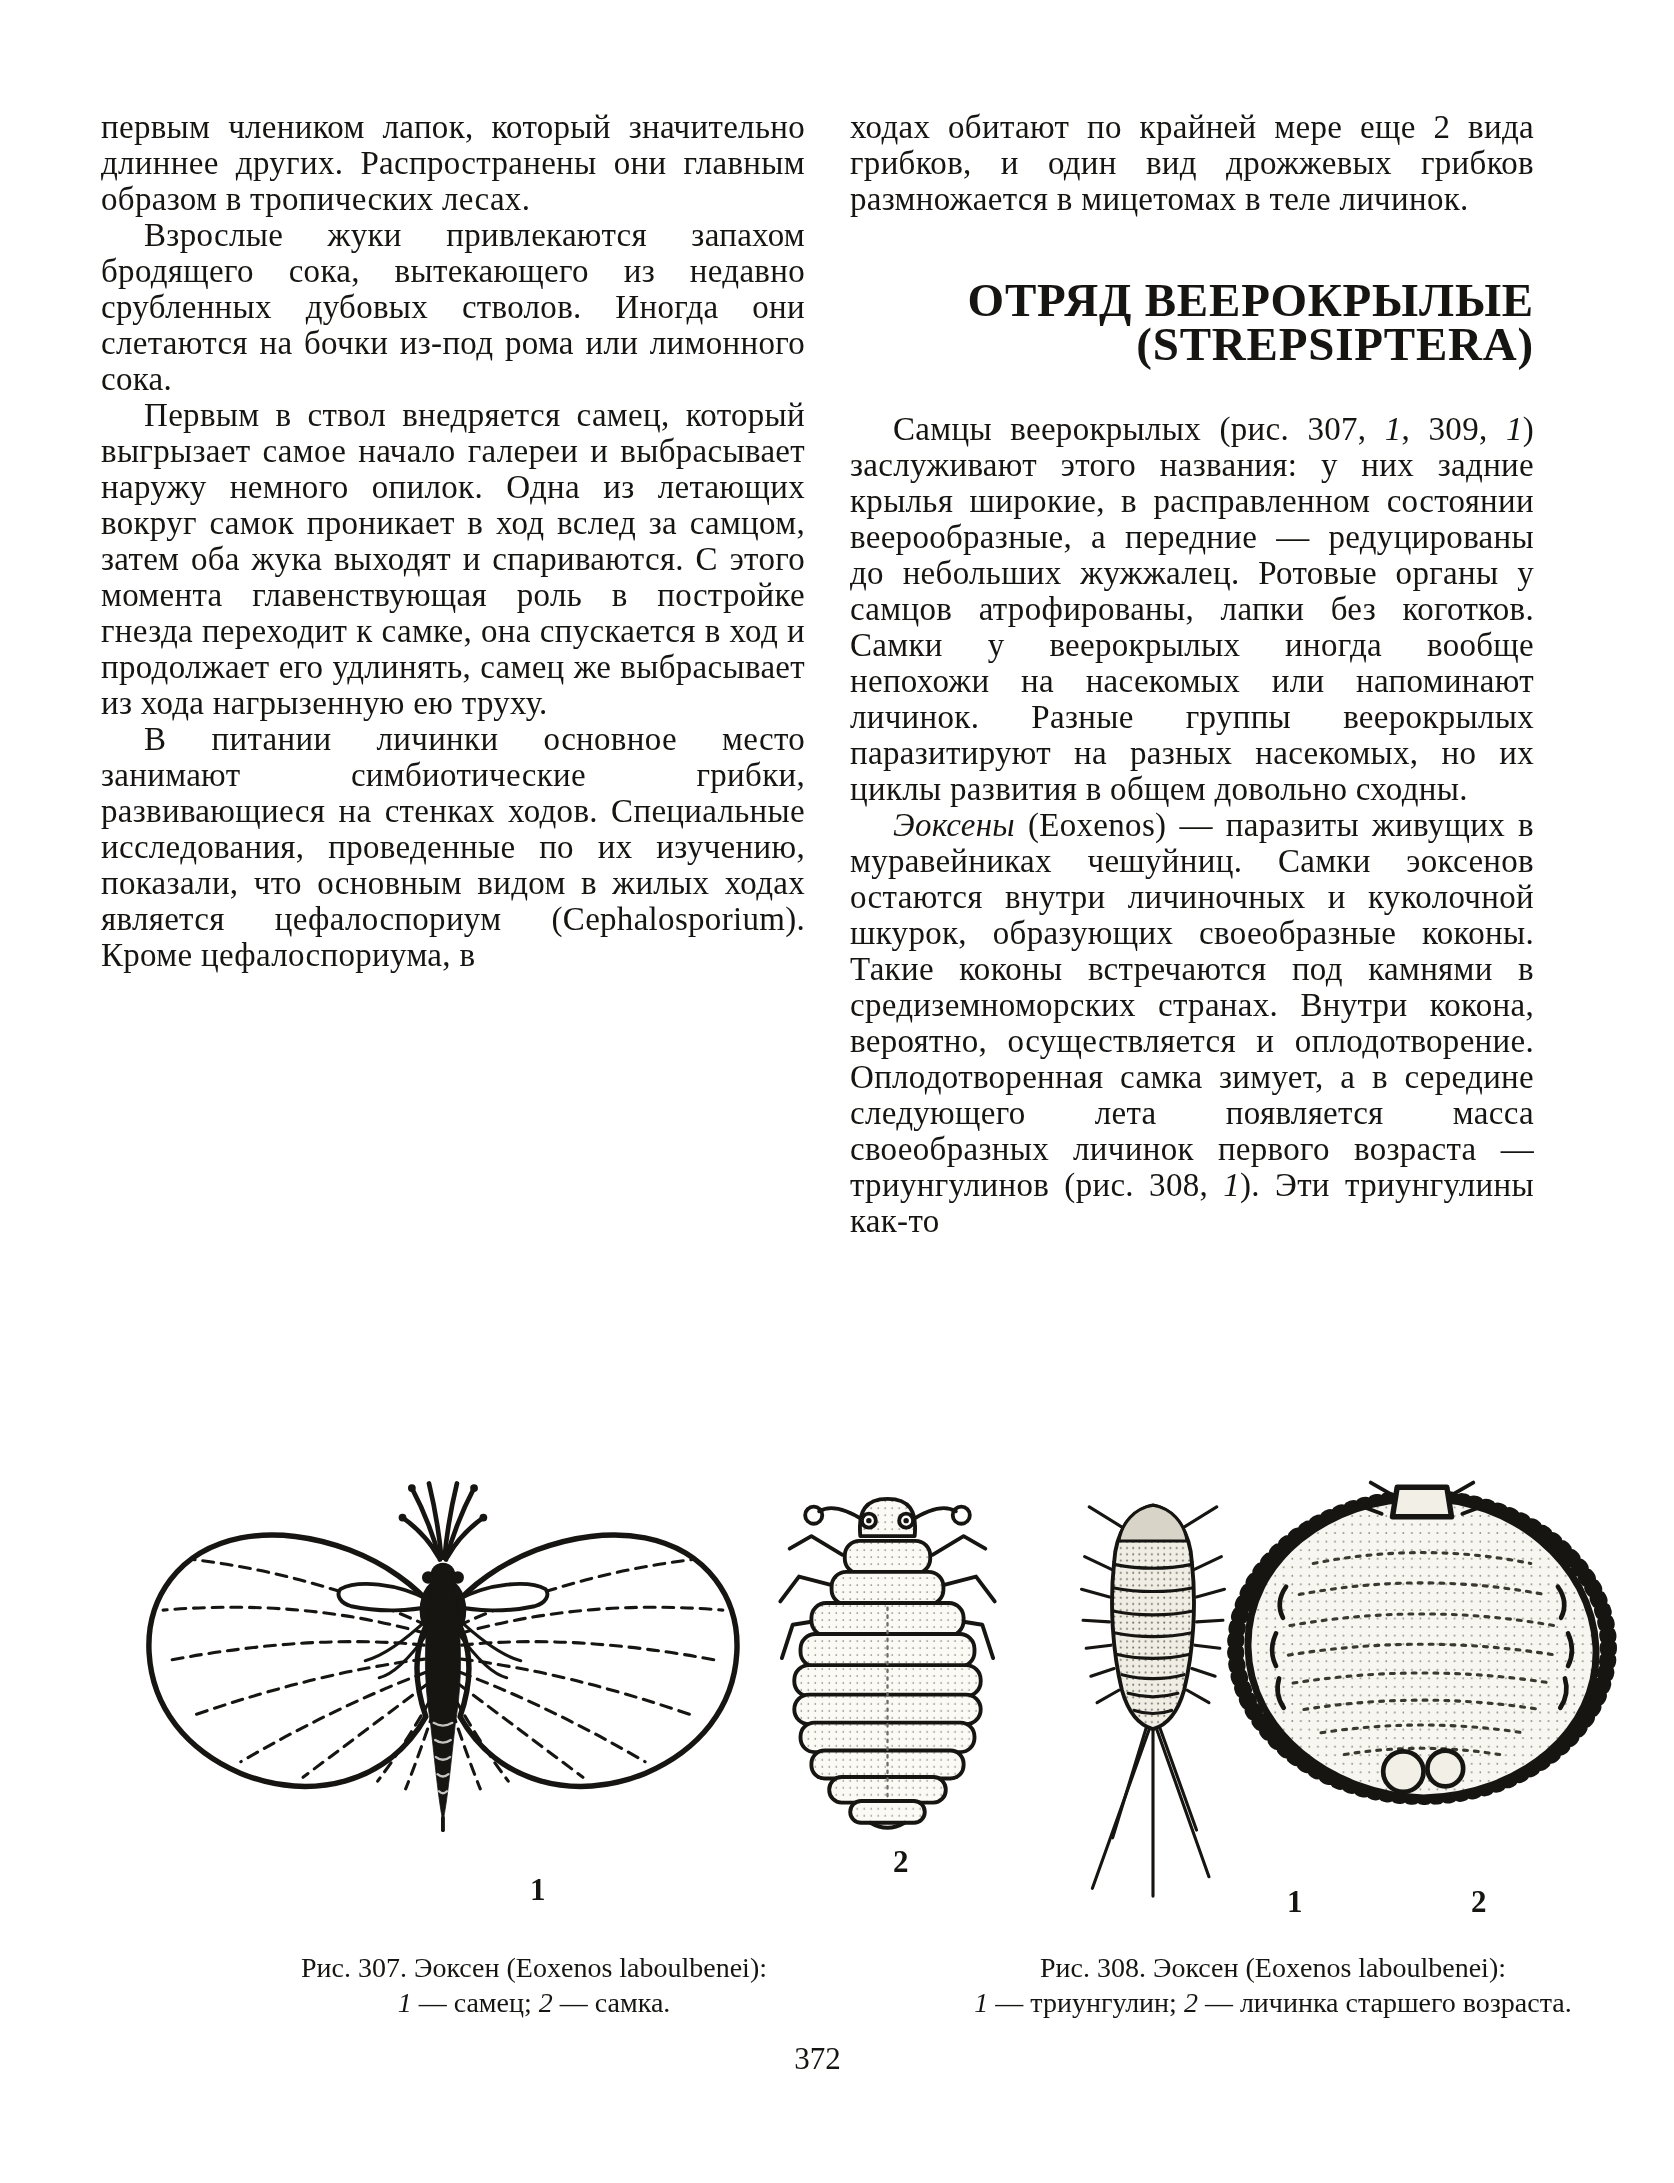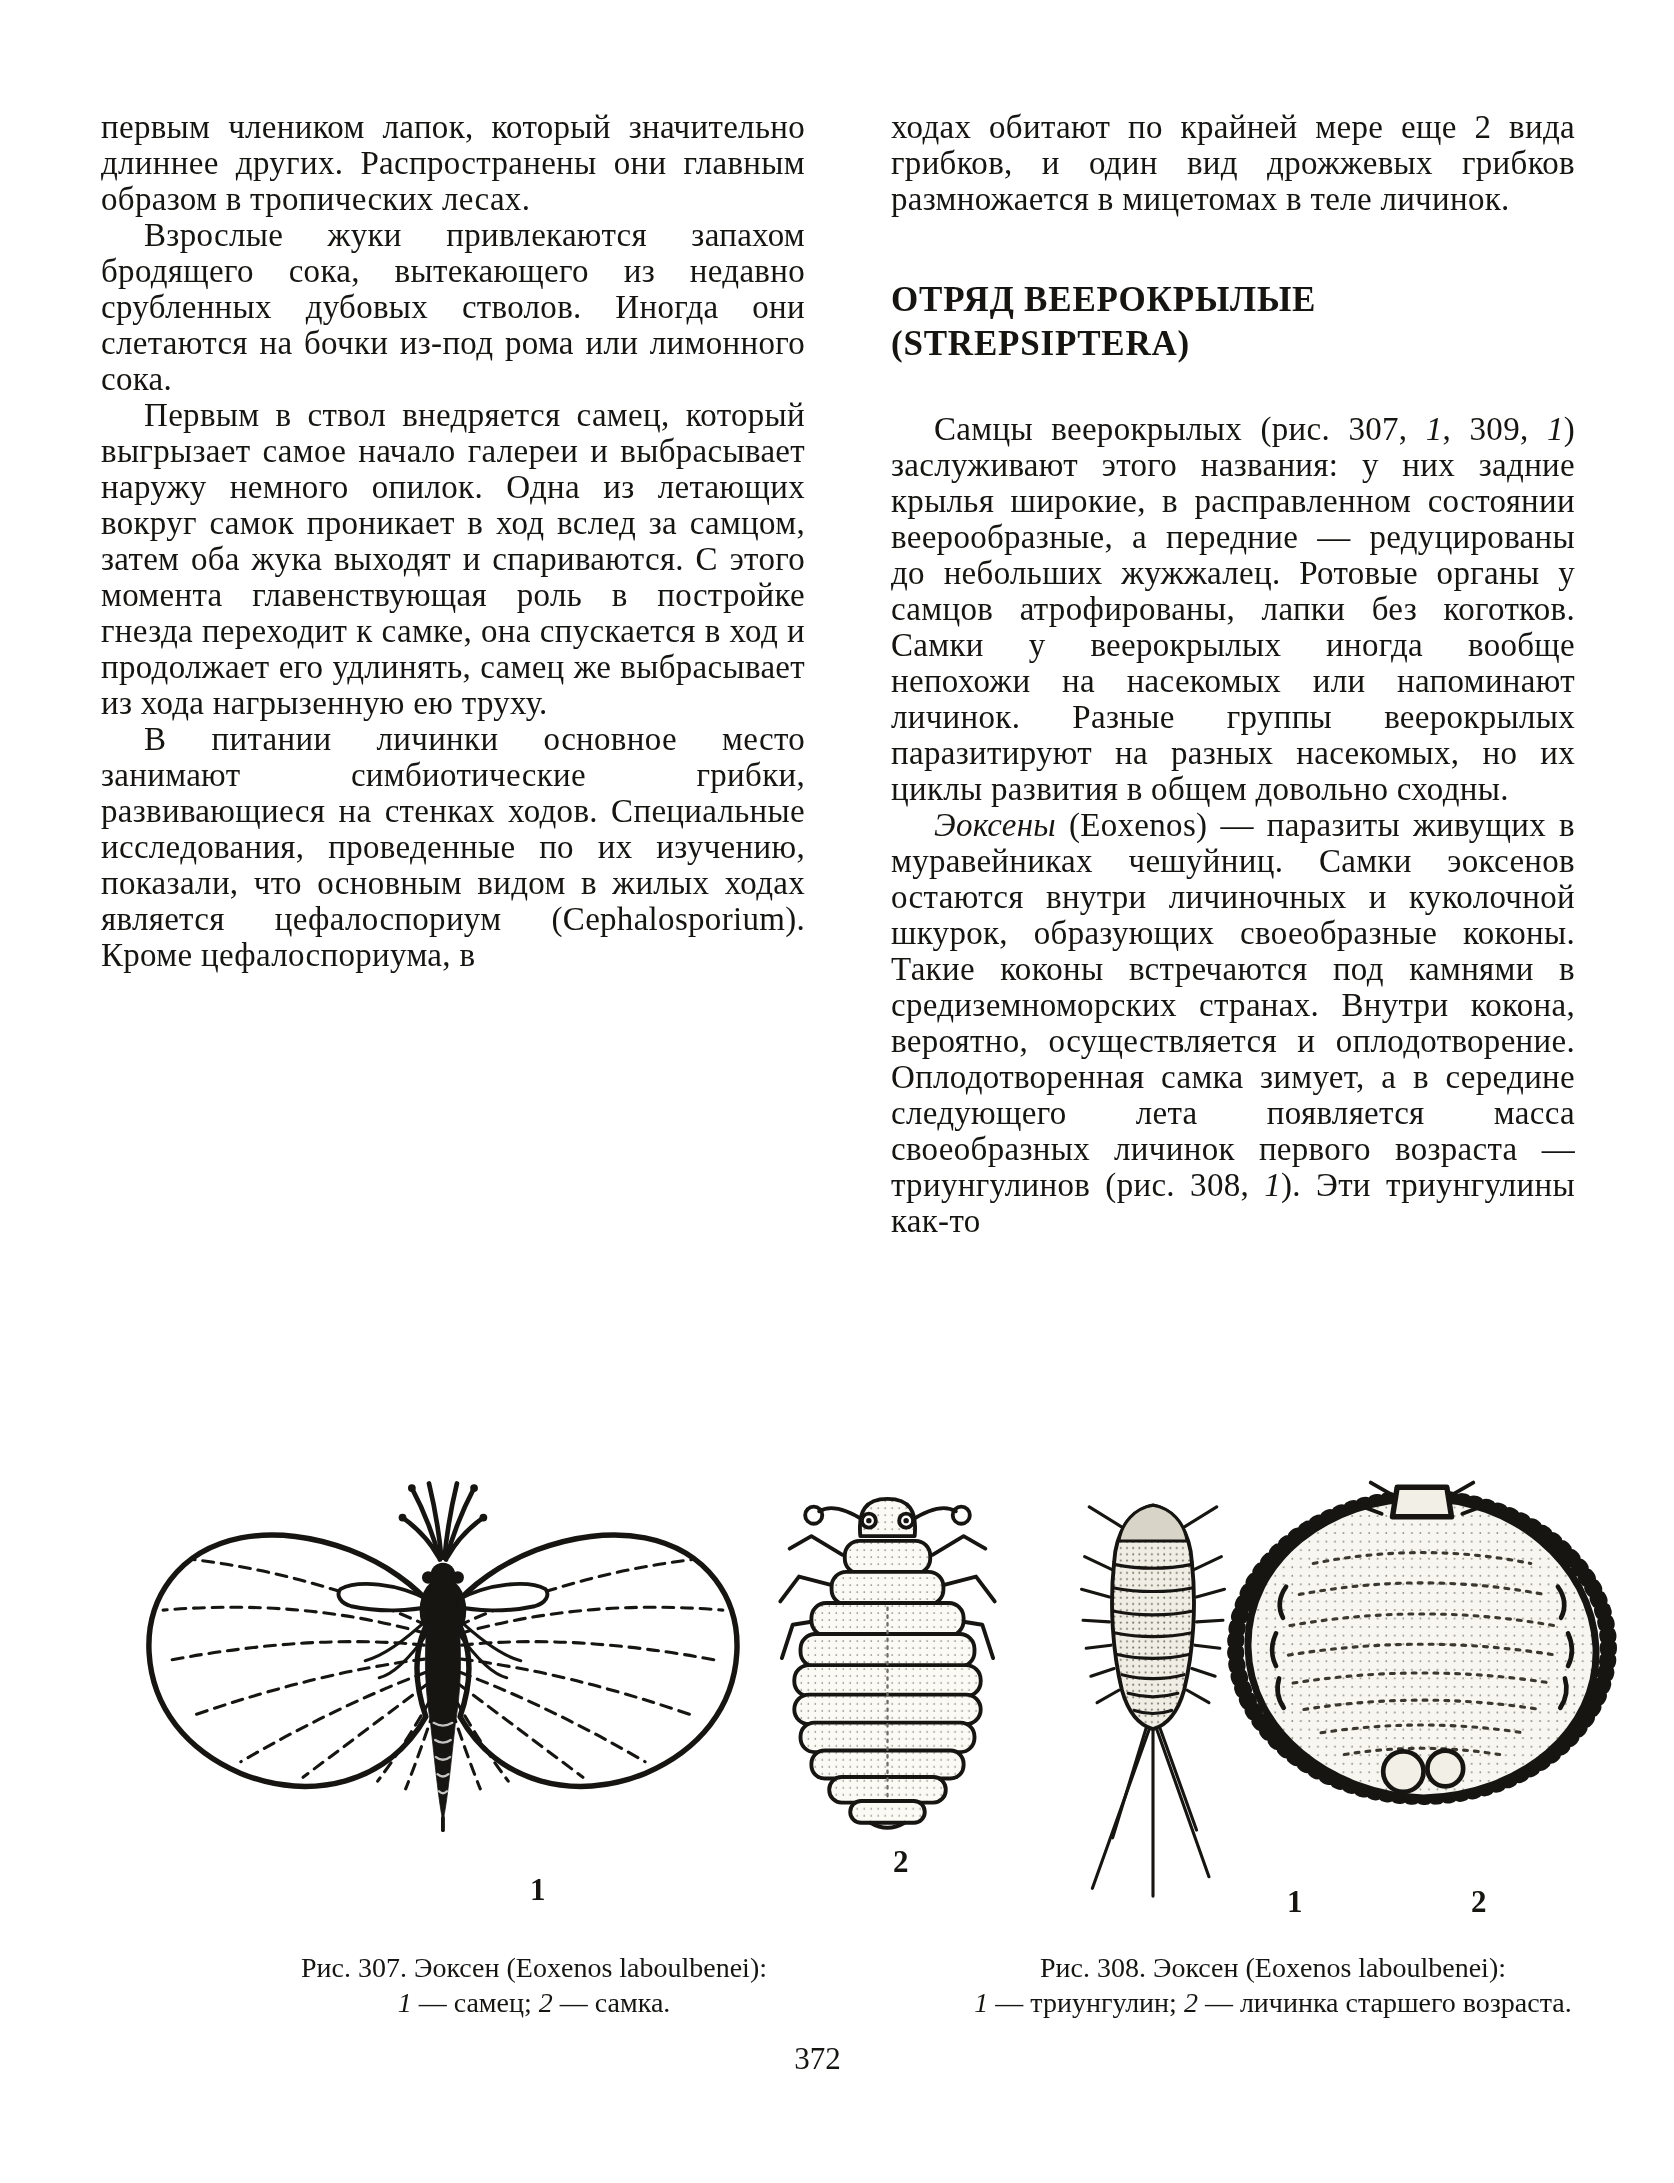--- a/index.html
+++ b/index.html
@@ -18,26 +18,26 @@
   .columns{
     display:flex;gap:45px;
     height:1357px;overflow:hidden;
   }
   .col{
     text-align:justify;
     font-size:33px;line-height:36px;
     letter-spacing:0.3px;
   }
   .col.left{width:704px;}
-  .col.right{width:684px;margin-left:41px;}
+  .col.right{width:684px;}
   .col p{margin:0;text-indent:43px;}
   .col p.cont{text-indent:0;}
   h2.order-heading{
-    font-size:35px;line-height:44px;font-weight:bold;
-    margin:61px 0 45px 0;letter-spacing:0.8px;text-align:left;
+    font-size:47px;line-height:44px;font-weight:bold;
+    margin:61px 0 45px 0;letter-spacing:0.8px;text-align:right;
   }
   .figures{position:relative;height:447px;}
   .figures svg{position:absolute;}
   .fig-label{
     position:absolute;
     font-weight:bold;font-size:31px;line-height:31px;
   }
   .captions{display:flex;gap:45px;margin-top:36px;justify-content:flex-end;}
   .caption{text-align:center;}
   .caption.cap-left{width:704px;}

